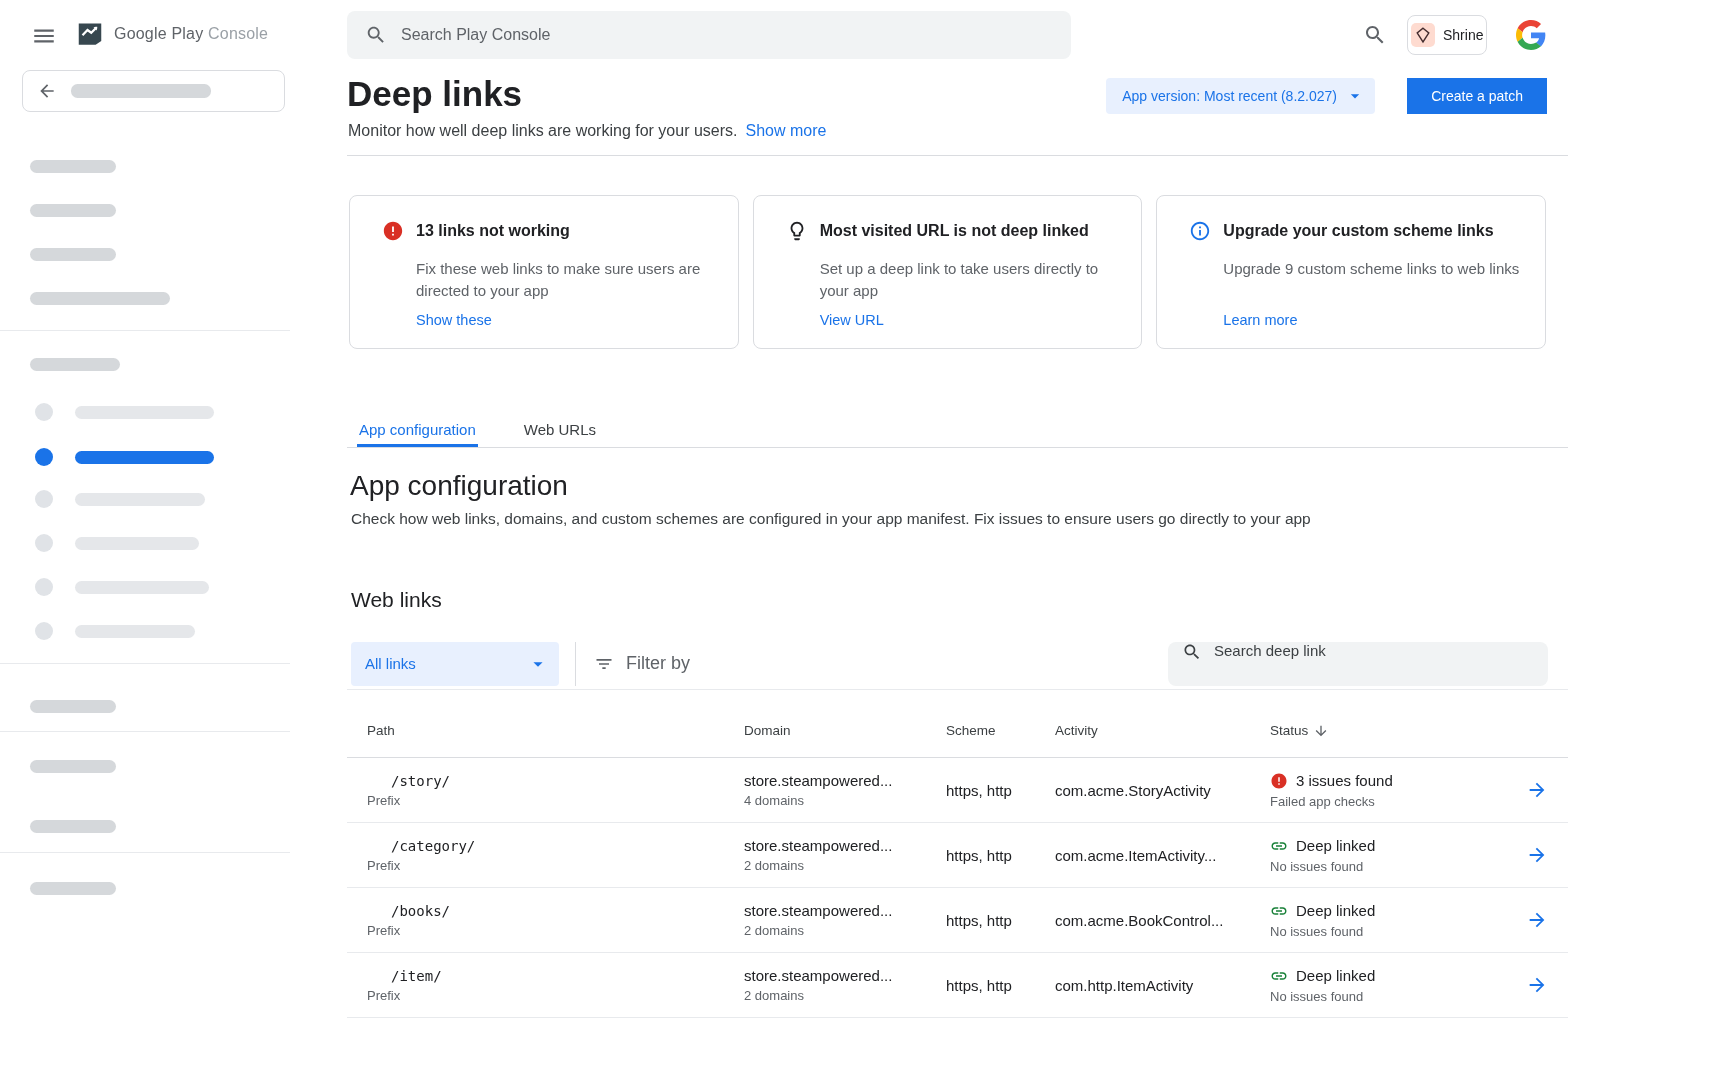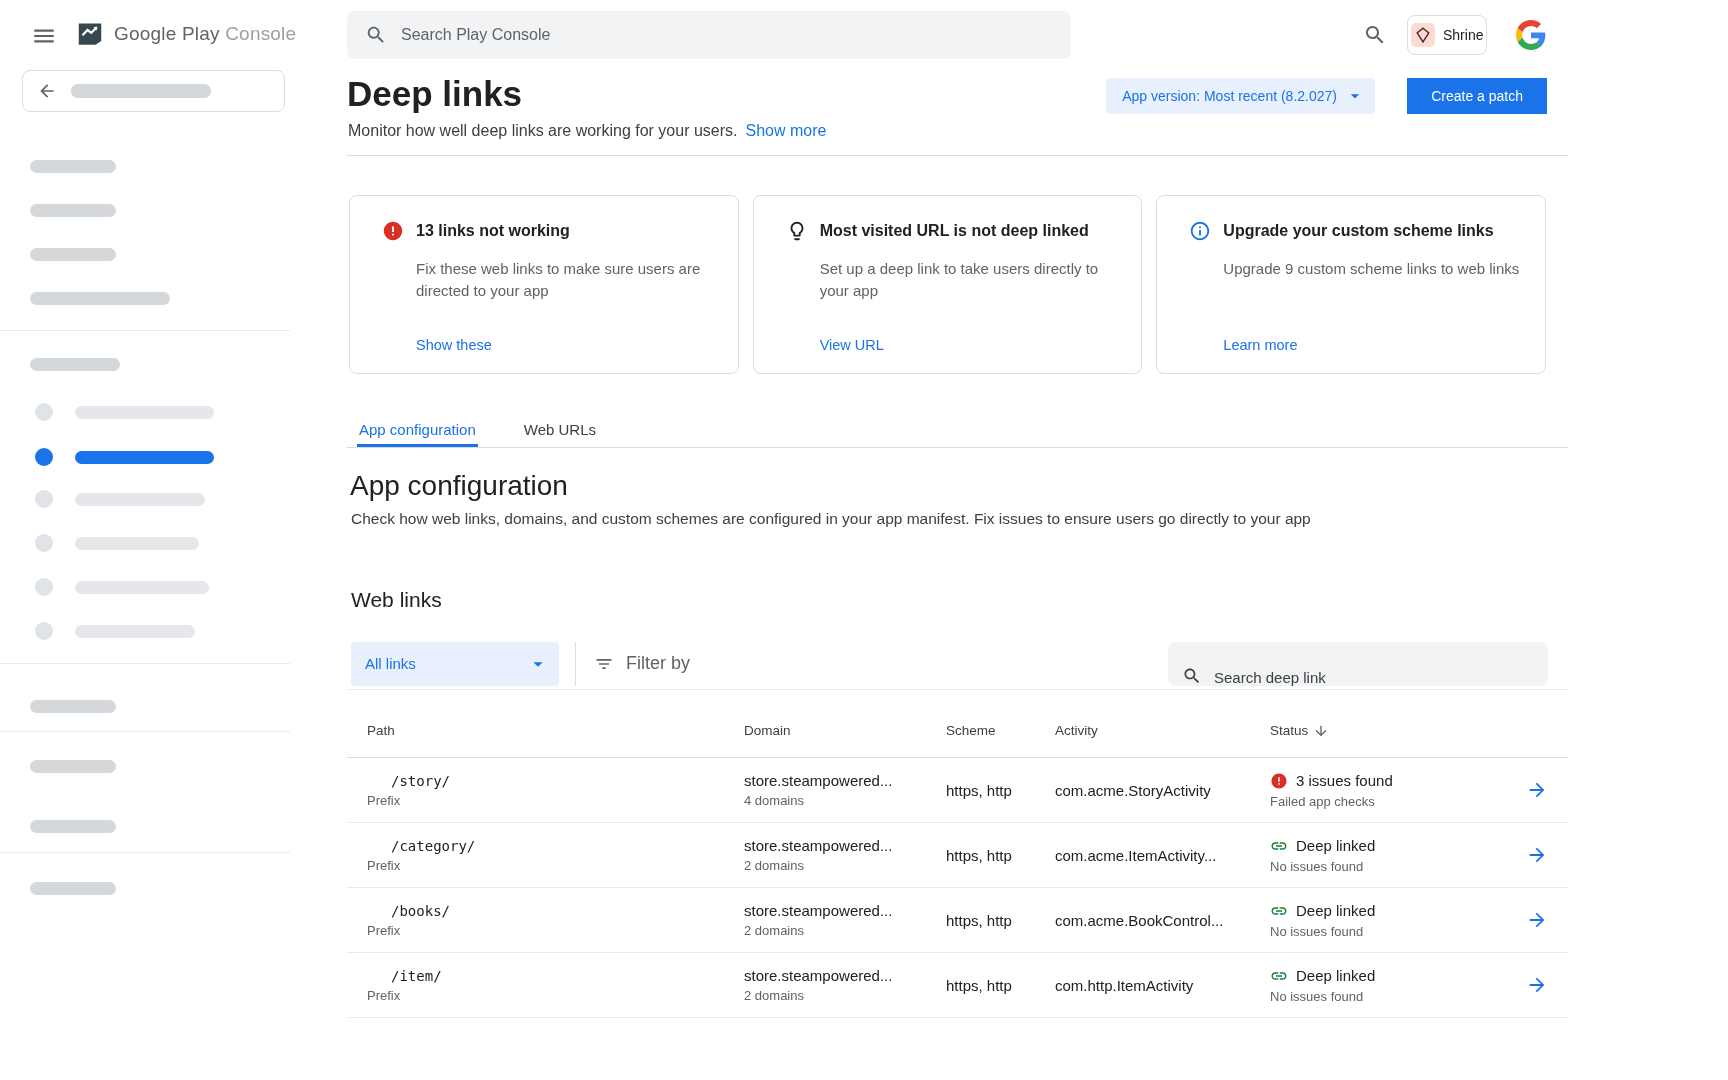--- a/index.html
+++ b/index.html
@@ -9,21 +9,21 @@
     color: #202124;
     background: #fff;
     position: relative;
     overflow: hidden;
   }
   svg { display: block; }
 
   
   .hamburger { position: absolute; left: 31px; top: 23px; cursor: pointer; }
   .logo { position: absolute; left: 75px; top: 19px; display: flex; align-items: center; gap: 9px; }
-  .logo-text { font-size: 19px; letter-spacing: .2px; white-space: nowrap; }
+  .logo-text { font-size: 16px; letter-spacing: .2px; white-space: nowrap; }
   .logo-text .g1 { color: #5f6368; }
   .logo-text .g2 { color: #9aa0a6; }
 
   .global-search {
     position: absolute; left: 347px; top: 11px; width: 724px; height: 48px;
     background: #f1f3f4; border-radius: 8px;
     display: flex; align-items: center; gap: 14px; padding: 0 18px;
   }
   .global-search input {
     border: none; background: transparent; outline: none; flex: 1;
@@ -74,21 +74,21 @@
     background: #1a73e8; border: none; border-radius: 0; color: #fff;
     font-family: "Liberation Sans", sans-serif; font-size: 14px; font-weight: 500;
     padding: 0 24px; cursor: pointer;
   }
 
   .header-divider { position: absolute; top: 85px; left: 0; width: 1221px; height: 1px; background: #dadce0; }
 
   
   .cards { position: absolute; top: 125px; left: 2px; width: 1197px; display: grid; grid-template-columns: 1fr 1fr 1fr; gap: 14px; }
   .card {
-    height: 179px; border: 1px solid #dadce0; border-radius: 8px; background: #fff;
+    height: 154px; border: 1px solid #dadce0; border-radius: 8px; background: #fff;
     padding: 24px 20px 20px 32px; position: relative;
   }
   .card-head { display: flex; align-items: center; gap: 12px; }
   .card-title { font-size: 16px; font-weight: 700; color: #202124; }
   .card-body { margin: 16px 0 0 34px; font-size: 15px; line-height: 22px; color: #5f6368; max-width: 300px; }
   .card-action { position: absolute; left: 66px; bottom: 20px; font-size: 14.5px; font-weight: 500; color: #1a73e8; text-decoration: none; cursor: pointer; }
 
   
   .tabs { position: absolute; top: 344px; left: 0; width: 1221px; height: 34px; border-bottom: 1px solid #dadce0; display: flex; gap: 44px; padding-left: 10px; }
   .tab { font-size: 15px; font-weight: 500; display: flex; align-items: center; cursor: pointer; color: #3c4043; border-bottom: 3px solid transparent; padding: 0 2px; }
@@ -104,21 +104,21 @@
   .links-chip {
     margin-left: 4px; width: 208px; height: 44px; background: #e8f0fe; border-radius: 4px;
     display: flex; align-items: center; justify-content: space-between; padding: 0 10px 0 14px;
     color: #1a73e8; font-size: 15px; font-weight: 500; cursor: pointer;
   }
   .v-divider { width: 1px; height: 44px; background: #dadce0; margin: 0 18px 0 16px; }
   .filter-by { display: flex; align-items: center; gap: 12px; color: #5f6368; font-size: 18px; cursor: pointer; }
   .filter-spacer { flex: 1; }
   .deeplink-search {
     width: 380px; height: 44px; margin-right: 20px; background: #f1f3f4; border-radius: 8px;
-    display: flex; align-items: flex-end; gap: 12px; padding: 0 14px;
+    display: flex; align-items: flex-start; gap: 12px; padding: 0 14px;
   }
   .deeplink-search input {
     border: none; background: transparent; outline: none; flex: 1;
     font-family: "Liberation Sans", sans-serif; font-size: 15px; color: #202124;
   }
   .deeplink-search input::placeholder { color: #3c4043; }
 
   
   .table { position: absolute; top: 620px; left: 0; width: 1221px; }
   .tgrid { display: grid; grid-template-columns: 377px 202px 109px 215px 230px 48px; padding: 0 20px; align-items: center; }

